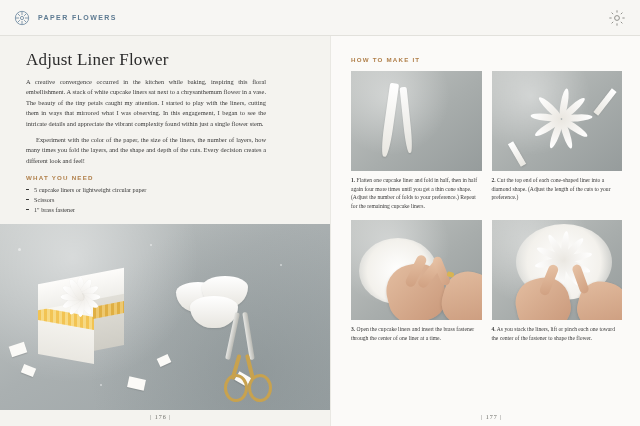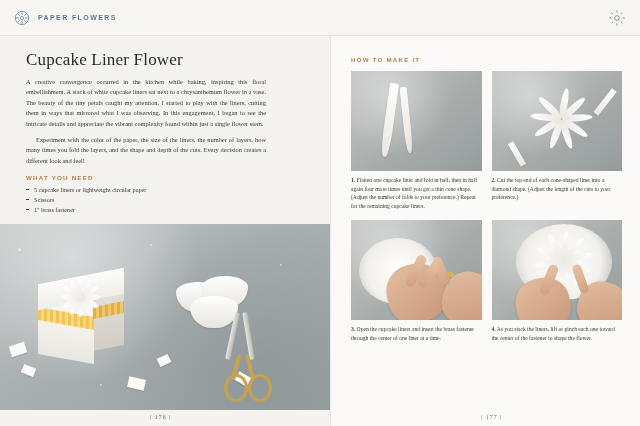--- a/index.html
+++ b/index.html
@@ -357,21 +357,21 @@
         <circle cx="12" cy="12" r="3.2"></circle>
         <path d="M12 1.8v3M12 19.2v3M1.8 12h3M19.2 12h3M4.8 4.8l2.1 2.1M17.1 17.1l2.1 2.1M19.2 4.8l-2.1 2.1M6.9 17.1l-2.1 2.1"></path>
       </svg>
     </span>
   </div>
 
   <div class="sheet">
     <div class="spread">
 
       <div class="left-page">
-        <h1 class="title">Cupcake Liner Flower</h1>
+        <h1 class="title">Adjust Liner Flower</h1>
         <p class="body-copy">A creative convergence occurred in the kitchen while baking, inspiring this floral embellishment. A stack of white cupcake liners sat next to a chrysanthemum flower in a vase. The beauty of the tiny petals caught my attention. I started to play with the liners, cutting them in ways that mirrored what I was observing. In this engagement, I began to see the intricate details and appreciate the vibrant complexity found within just a single flower stem.</p>
         <p class="body-copy indent">Experiment with the color of the paper, the size of the liners, the number of layers, how many times you fold the layers, and the shape and depth of the cuts. Every decision creates a different look and feel!</p>
 
         <div class="need-head">WHAT YOU NEED</div>
         <ul class="needs">
           <li>5 cupcake liners or lightweight circular paper</li>
           <li>Scissors</li>
           <li>1" brass fastener</li>
         </ul>
 

